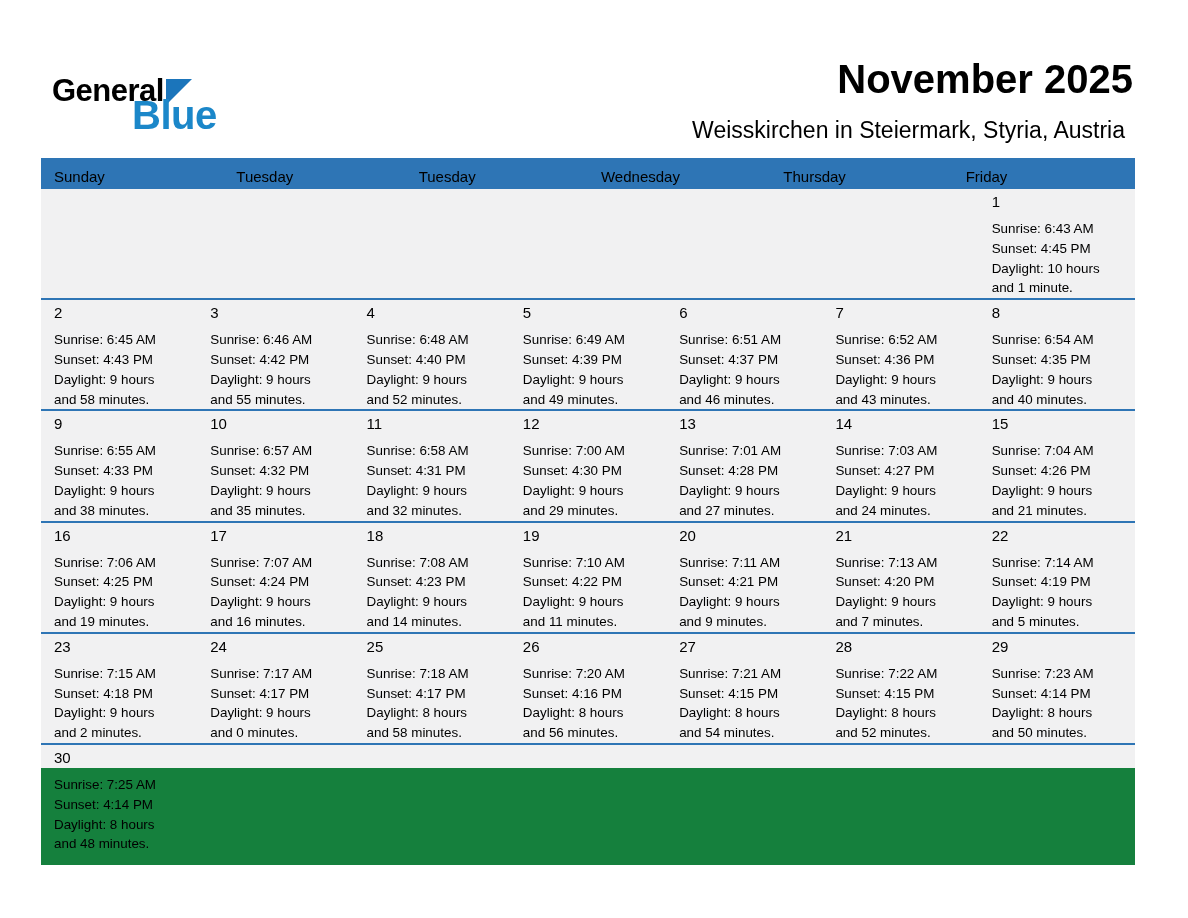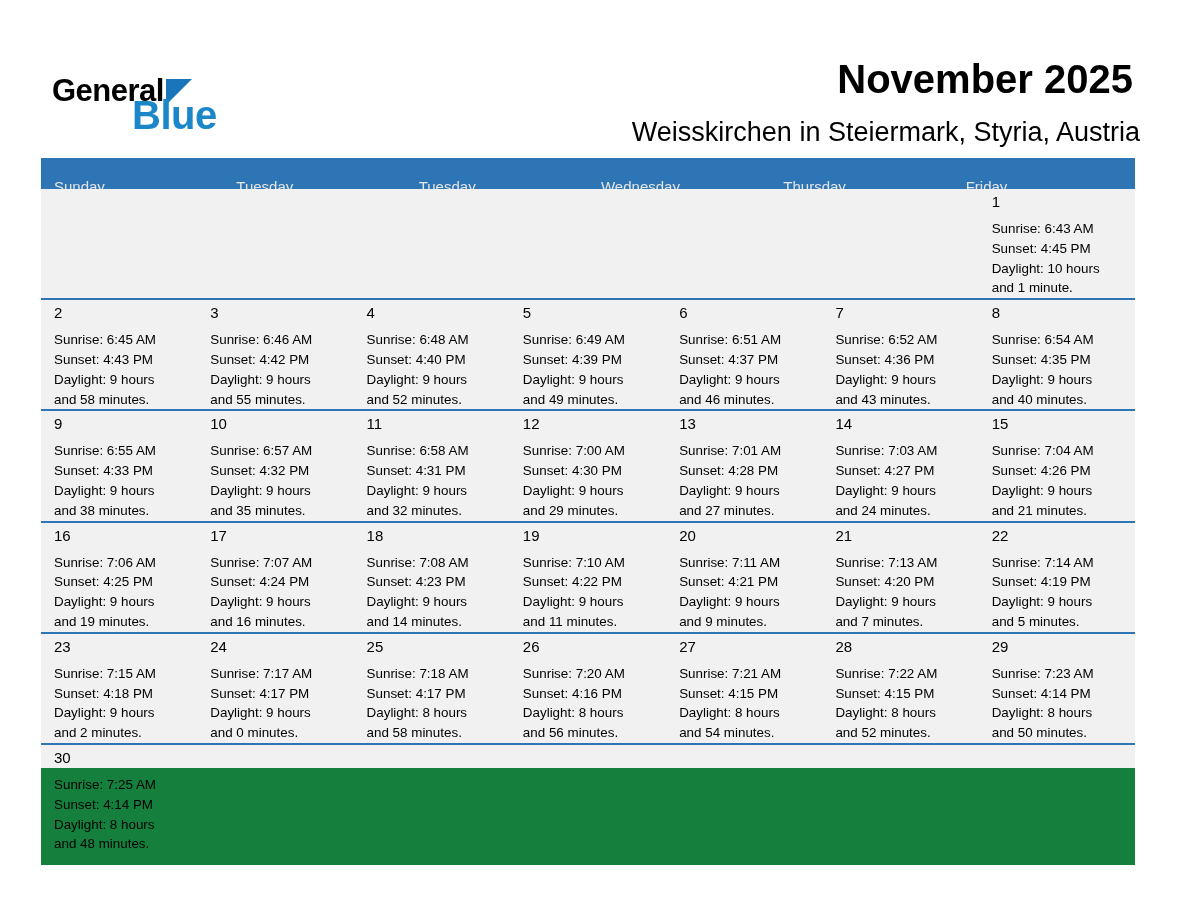--- a/index.html
+++ b/index.html
@@ -8,26 +8,26 @@
 
   
   .logo { position: absolute; left: 52px; top: 76px; width: 180px; }
   .logo-line1 { display: flex; align-items: flex-start; }
   .logo-general { font-size: 31px; font-weight: 700; color: #000; letter-spacing: -0.5px; line-height: 30px; }
   .logo-tri { width: 0; height: 0; border-top: 26px solid #1B75BB; border-right: 26px solid transparent; margin-left: 2px; margin-top: 3px; }
   .logo-blue { font-size: 40px; font-weight: 700; color: #1B87C9; letter-spacing: -0.5px; line-height: 26px; margin-left: 80px; margin-top: -4px; }
 
   
   .month-title { position: absolute; top: 57px; right: 55px; font-size: 40px; font-weight: 700; text-align: right; }
-  .location-subtitle { position: absolute; top: 117px; right: 48px; font-size: 27px; font-weight: 400; text-align: right; }
+  .location-subtitle { position: absolute; top: 117px; right: 63px; font-size: 23px; font-weight: 400; text-align: right; }
 
   
   .calendar { position: absolute; left: 41px; top: 158px; width: 1094px; }
   .weekday-row { display: flex; background: #2E75B5; height: 31px; }
-  .weekday-cell { flex: 1 1 0; color: #e5e5e5; font-size: 15px; padding: 20px 0 0 13px; box-sizing: border-box; }
+  .weekday-cell { flex: 1 1 0; color: #000000; font-size: 15px; padding: 10px 0 0 13px; box-sizing: border-box; }
 
   .week-row { display: flex; background: #F1F1F2; min-height: 107px; position: relative; }
   .week-row + .week-row { border-top: 2px solid #2E75B5; }
   .week-row.last { background: #15803d; height: 120px; }
   .week-row.last::before { content: ""; position: absolute; left: 0; top: 0; right: 0; height: 23px; background: #F1F1F2; }
 
   .day-cell { flex: 1 1 0; box-sizing: border-box; padding: 3px 6px 0 13px; position: relative; }
   .day-date { font-size: 15px; line-height: 20px; margin-bottom: 7px; position: relative; }
   .day-line { font-size: 13.4px; line-height: 19.8px; position: relative; }
 </style>

